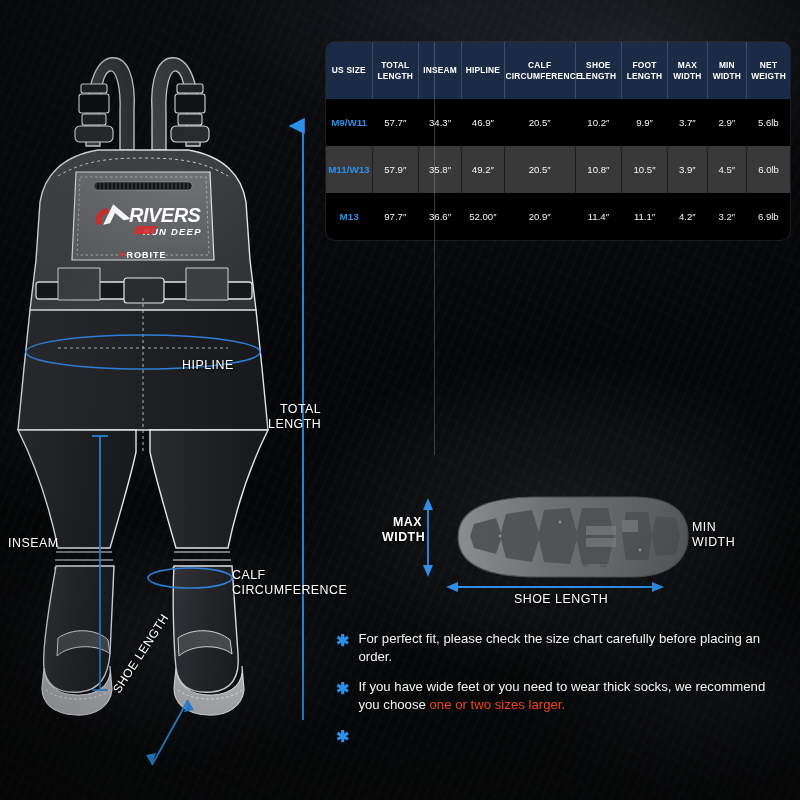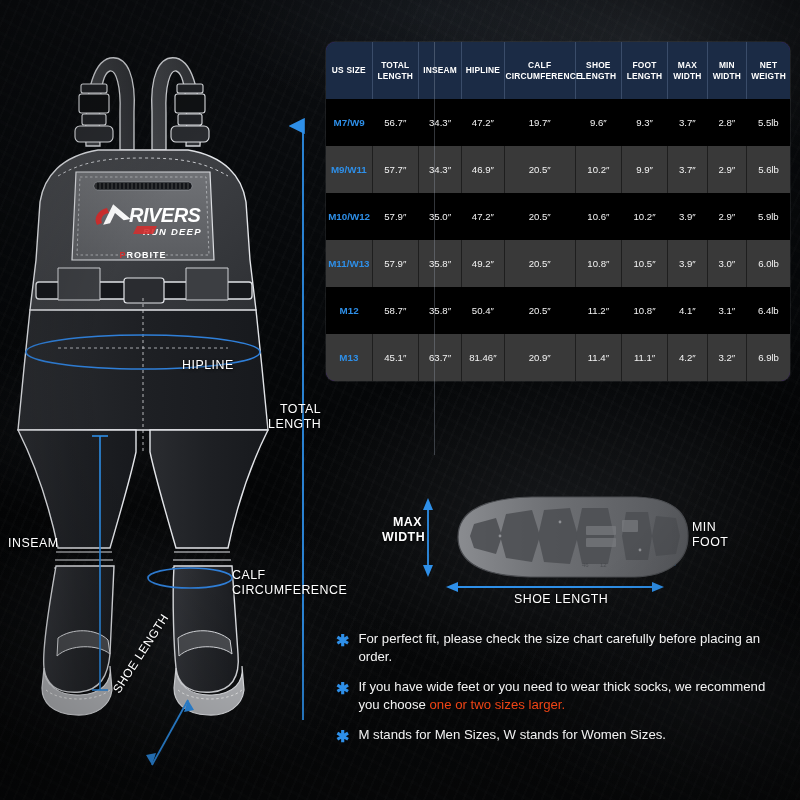--- a/index.html
+++ b/index.html
@@ -365,84 +365,48 @@
         <th style="width:8.2%">MAX
 WIDTH</th>
         <th style="width:8.2%">MIN
 WIDTH</th>
         <th style="width:9.0%">NET
 WEIGTH</th>
       </tr>
     </thead>
     <tbody>
         <tr>
-          <td class="us-size">M7/W9</td>
-          <td>56.7″</td>
-          <td>34.3″</td>
-          <td>47.2″</td>
-          <td>19.7″</td>
-          <td>9.6″</td>
-          <td>9.3″</td>
-          <td>3.7″</td>
-          <td>2.8″</td>
-          <td>5.5lb</td>
-        </tr>
-        <tr>
           <td class="us-size">M9/W11</td>
           <td>57.7″</td>
           <td>34.3″</td>
           <td>46.9″</td>
           <td>20.5″</td>
           <td>10.2″</td>
           <td>9.9″</td>
           <td>3.7″</td>
           <td>2.9″</td>
           <td>5.6lb</td>
         </tr>
         <tr>
-          <td class="us-size">M10/W12</td>
-          <td>57.9″</td>
-          <td>35.0″</td>
-          <td>47.2″</td>
-          <td>20.5″</td>
-          <td>10.6″</td>
-          <td>10.2″</td>
-          <td>3.9″</td>
-          <td>2.9″</td>
-          <td>5.9lb</td>
-        </tr>
-        <tr>
           <td class="us-size">M11/W13</td>
           <td>57.9″</td>
           <td>35.8″</td>
           <td>49.2″</td>
           <td>20.5″</td>
           <td>10.8″</td>
           <td>10.5″</td>
           <td>3.9″</td>
-          <td>3.0″</td>
+          <td>4.5″</td>
           <td>6.0lb</td>
         </tr>
         <tr>
-          <td class="us-size">M12</td>
-          <td>58.7″</td>
-          <td>35.8″</td>
-          <td>50.4″</td>
-          <td>20.5″</td>
-          <td>11.2″</td>
-          <td>10.8″</td>
-          <td>4.1″</td>
-          <td>3.1″</td>
-          <td>6.4lb</td>
-        </tr>
-        <tr>
           <td class="us-size">M13</td>
-          <td>45.1″</td>
-          <td>63.7″</td>
-          <td>81.46″</td>
+          <td>97.7″</td>
+          <td>36.6″</td>
+          <td>52.00″</td>
           <td>20.9″</td>
           <td>11.4″</td>
           <td>11.1″</td>
           <td>4.2″</td>
           <td>3.2″</td>
           <td>6.9lb</td>
         </tr>
       </tbody>
   </table>
 </div>
@@ -457,30 +421,29 @@
 
 <div class="ann" style="left:232px; top:568px;">CALF
 CIRCUMFERENCE</div>
 
 <div class="ann" style="left:110px; top:688px; transform:rotate(-57deg); transform-origin:left top; font-size:12px;">SHOE LENGTH</div>
 
 <div class="ann" style="left:382px; top:515px; text-align:right; width:40px;font-weight:bold;">MAX
 WIDTH</div>
 
 <div class="ann" style="left:692px; top:520px;">MIN
-FOOT</div>
+WIDTH</div>
 
 <div class="ann" style="left:514px; top:592px;">SHOE LENGTH</div>
 
 <div id="notes">
     <div class="note-row">
       <span class="note-star">✱</span>
       <span class="note-text">For perfect fit, please check the size chart carefully before placing an order.</span>
     </div>
     <div class="note-row">
       <span class="note-star">✱</span>
       <span class="note-text">If you have wide feet or you need to wear thick socks, we recommend you choose <span class="note-hl">one or two sizes larger.</span></span>
     </div>
     <div class="note-row">
       <span class="note-star">✱</span>
-      <span class="note-text">M stands for Men Sizes, W stands for Women Sizes.</span>
     </div>
   </div>
 
 </body></html>

